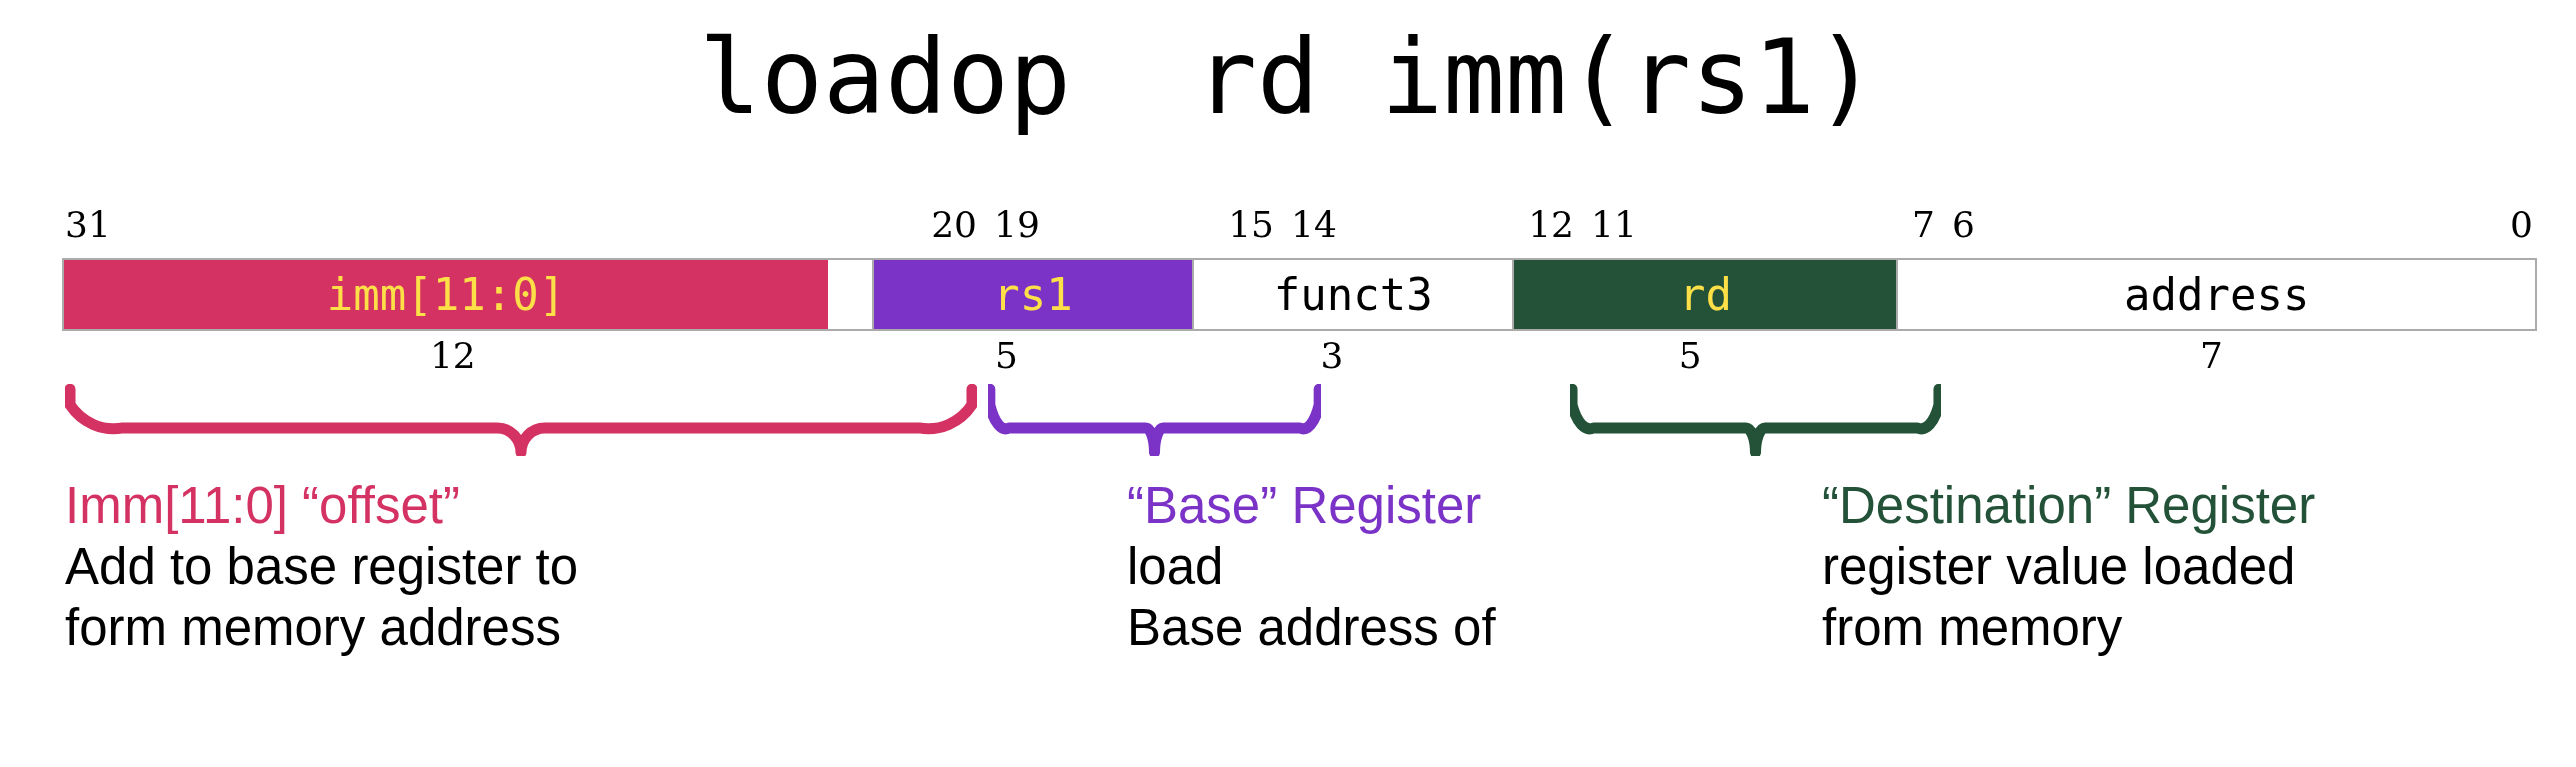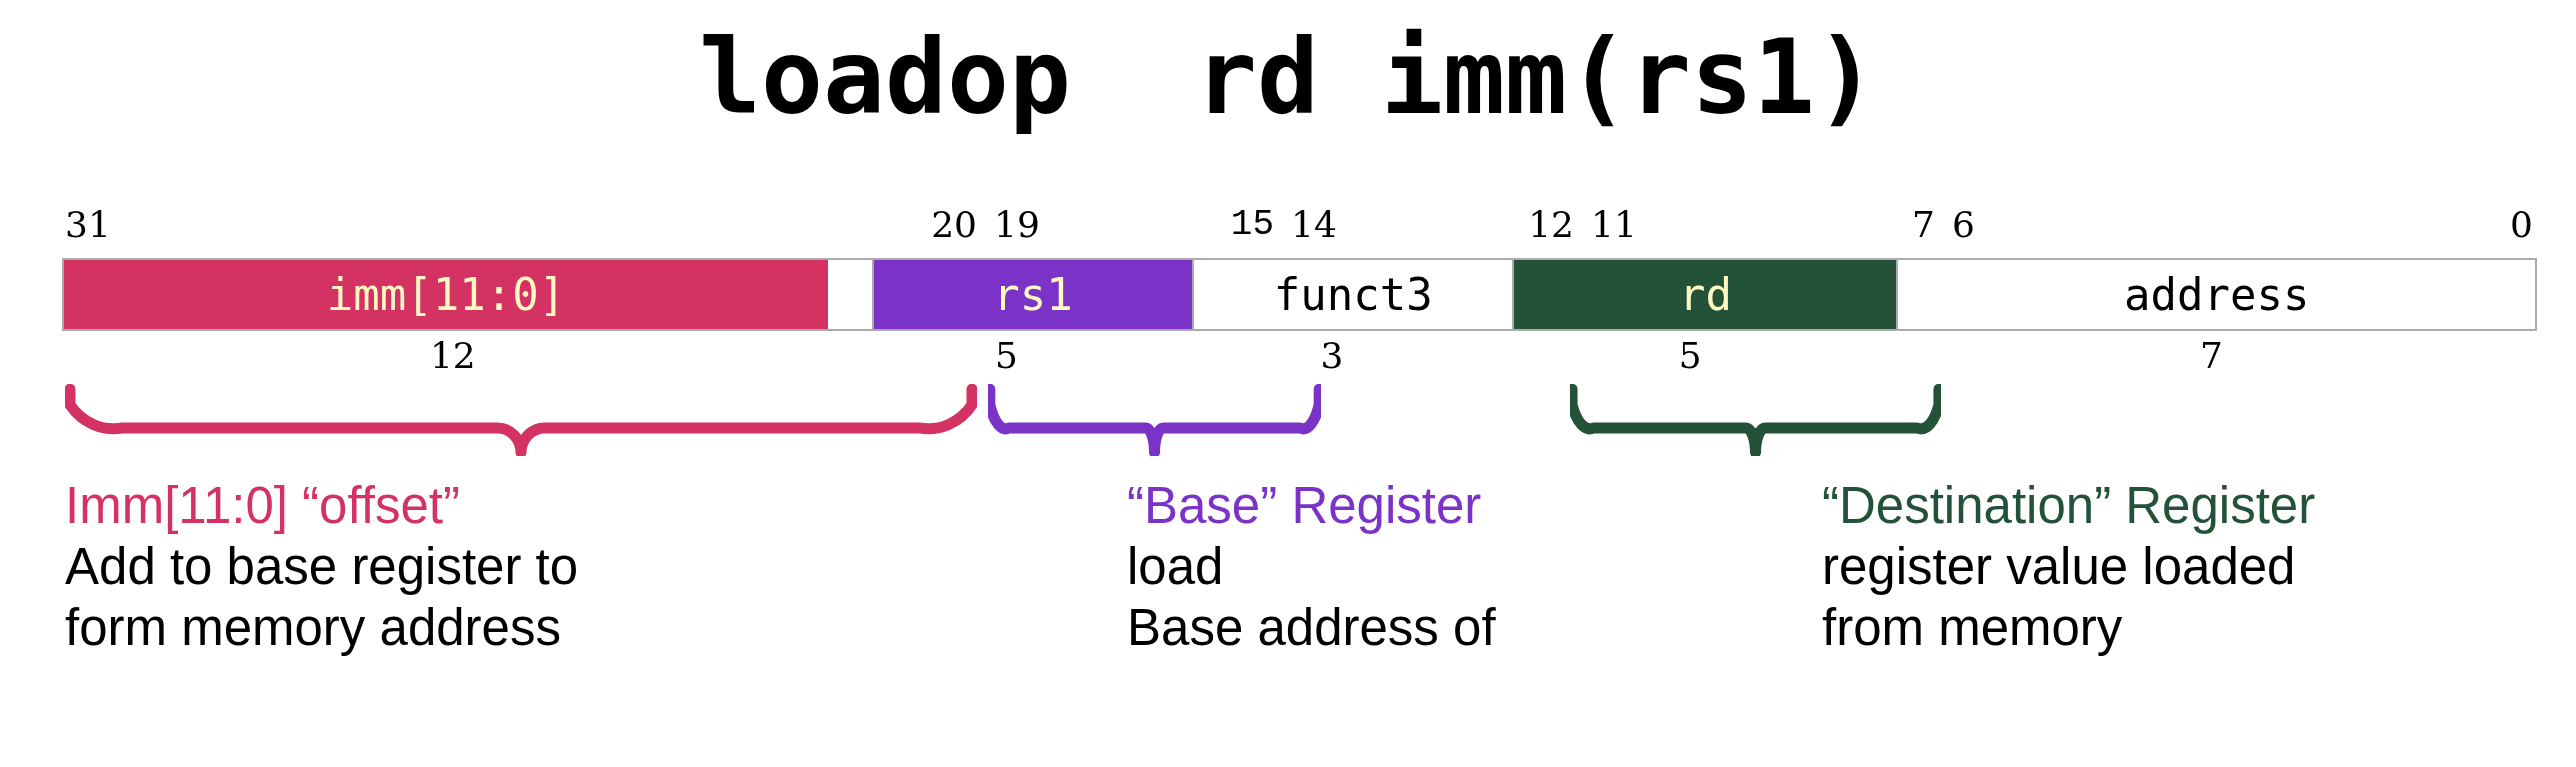--- a/index.html
+++ b/index.html
@@ -15,21 +15,20 @@
   
   .title{
     position:absolute;left:0;top:21px;width:2576px;
     text-align:center;
     font-family:"DejaVu Sans Mono", monospace;
     font-size:103px;
     line-height:112px;
     letter-spacing:0px;
     color:#000000;
     white-space:pre;
-    font-weight:bold;
   }
 
   
   .bitnums{position:absolute;left:0;top:203px;width:2576px;height:44px;}
   .bitnum{
     position:absolute;top:0;
     font-family:"DejaVu Serif", serif;
     font-size:36px;
     line-height:44px;
     color:#000000;
@@ -50,21 +49,21 @@
     position:relative;
     box-sizing:border-box;
     display:flex;align-items:center;justify-content:center;
     font-family:"DejaVu Sans Mono", monospace;
     font-size:44px;
     line-height:48px;
     white-space:nowrap;
     overflow:hidden;
   }
   .field + .field{border-left:2.9px solid #ababab;}
-  .field.filled{color:#fef9c3;}
+  .field.filled{color:#fde047;}
   .field.plain{background:#ffffff;color:#000000;}
 
   
   .widths{position:absolute;left:62px;top:334px;width:2475px;height:46px;display:flex;}
   .wcell{
     display:flex;align-items:flex-start;justify-content:center;
     font-family:"DejaVu Serif", serif;
     font-size:36px;
     line-height:44px;
     color:#000000;
@@ -95,21 +94,21 @@
 <body>
 
 <div class="stage">
 
   <div class="title">loadop  rd imm(rs1)</div>
 
   <div class="bitnums">
       <div class="bitnum l" style="left: 65px;">31</div>
       <div class="bitnum r" style="right: 1599px;">20</div>
       <div class="bitnum l" style="left: 994px;">19</div>
-      <div class="bitnum r" style="right: 1302px; font-family: Liberation Mono, monospace;">15</div>
+      <div class="bitnum r" style="right: 1302px;">15</div>
       <div class="bitnum l" style="left: 1291px;">14</div>
       <div class="bitnum r" style="right: 1002px;">12</div>
       <div class="bitnum l" style="left: 1591px;">11</div>
       <div class="bitnum r" style="right: 641px;">7</div>
       <div class="bitnum l" style="left: 1952px;">6</div>
       <div class="bitnum r" style="right: 43px;">0</div>
     </div>
 
   <div class="bar">
       <div class="field filled" style="flex: 12 0 0px; background: rgb(212, 50, 99);">

